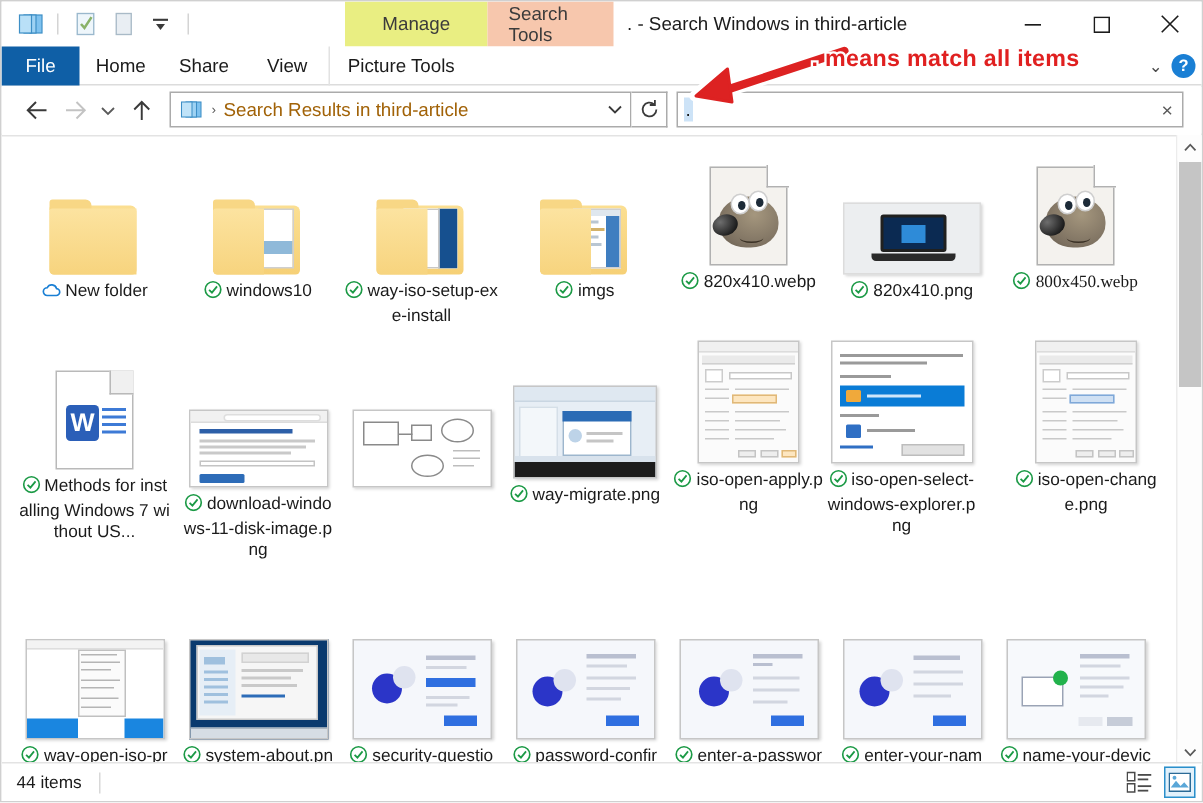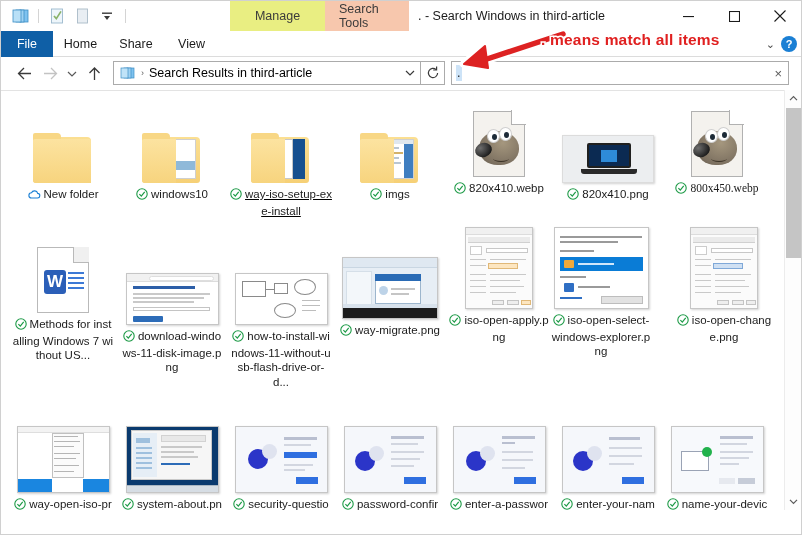--- a/index.html
+++ b/index.html
@@ -121,21 +121,21 @@
     border: 1px solid #ababab;
     background: #ffffff;
     display: flex; align-items: center;
   }
   .addr-icon {
     width: 22px; display: flex; align-items:center; justify-content:center;
     padding-left: 4px;
   }
   .addr-chev { font-size: 9px; color: #5c5c5c; padding: 0 5px; }
   .addr-text {
-    flex: 1; font-size: 12.5px; color: #000000;
+    flex: 1; font-size: 12.5px; color: #a16207;
     white-space: nowrap; overflow: hidden;
   }
   .addr-drop {
     width: 20px; display:flex; align-items:center; justify-content:center;
     font-size: 10px; color: #3a3a3a;
   }
   .refreshbtn {
     position: absolute; left: 420px; top: 60px;
     width: 24px; height: 24px;
     border: 1px solid #ababab; border-left: none;
@@ -419,20 +419,21 @@
           </svg>
       </div>
     </div>
   </div>
 
   <div class="ribbon">
     <div class="tab tab-file">File</div>
     <div class="tab tab-home">Home</div>
     <div class="tab tab-share">Share</div>
     <div class="tab tab-view">View</div>
+    <div class="tab tab-picture">Picture Tools</div>
   </div>
   <div class="ribbon-right">
     <div class="chev-down">⌄</div>
     <div class="help-btn">?</div>
   </div>
 
   <div class="navrow">
     <div style="width:10px"></div>
     <div class="navbtn">
       <svg width="17" height="15" viewBox="0 0 17 15">
@@ -519,21 +520,21 @@
             <div class="sheet" style="background:linear-gradient(180deg,#fff 0 55%,#8fb9d9 55% 78%,#fff 78%)"></div>
             <div class="front"></div>
           </div>
         </div>
         <div class="label"><span class="badge"><svg width="12" height="12" viewBox="0 0 12 12">
                 <circle cx="6" cy="6" r="5.2" fill="none" stroke="#1c9a46" stroke-width="1.1"></circle>
                 <path d="M3.4 6.2 L5.3 8.1 L8.7 3.9" fill="none" stroke="#1c9a46" stroke-width="1.2"></path>
               </svg></span><span>windows10</span></div>
       </div>
 
-      <div class="item" style="left:228px; top:8px;text-decoration:underline;">
+      <div class="item" style="left:228px; top:8px;">
         <div class="thumbwrap">
           <div class="folder">
             <div class="back"></div>
               <div class="tab-top"></div>
             <div class="sheet" style="left:18px;width:36px;background:#fff;border:none">
               <div style="position:absolute;right:0;top:0;width:13px;height:40px;background:#16508f"></div>
               <div style="position:absolute;left:0;top:0;width:24px;height:40px;background:#fff;border:1px solid #c7c7c7"></div>
             </div>
             <div class="front"></div>
           </div>
@@ -670,24 +671,20 @@
             <div style="position:absolute;left:6px;top:7px;width:24px;height:16px;border:1.4px solid #8a8a8a"></div>
             <div style="position:absolute;left:38px;top:9px;width:14px;height:11px;border:1.4px solid #8a8a8a"></div>
             <div style="position:absolute;left:58px;top:5px;width:22px;height:16px;border:1.4px solid #8a8a8a;border-radius:50%"></div>
             <div style="position:absolute;left:38px;top:29px;width:22px;height:15px;border:1.4px solid #8a8a8a;border-radius:50%"></div>
             <div style="position:absolute;left:66px;top:26px;width:18px;height:1.4px;background:#bdbdbd"></div>
             <div style="position:absolute;left:66px;top:31px;width:18px;height:1.4px;background:#bdbdbd"></div>
             <div style="position:absolute;left:66px;top:36px;width:14px;height:1.4px;background:#bdbdbd"></div>
             <div style="position:absolute;left:30px;top:15px;width:9px;height:1.3px;background:#8a8a8a"></div>
           </div>
         </div>
-        <div class="label"><span class="badge"><svg width="12" height="12" viewBox="0 0 12 12">
-                <circle cx="6" cy="6" r="5.2" fill="none" stroke="#1c9a46" stroke-width="1.1"></circle>
-                <path d="M3.4 6.2 L5.3 8.1 L8.7 3.9" fill="none" stroke="#1c9a46" stroke-width="1.2"></path>
-              </svg></span><span>how-to-install-windows-11-without-usb-flash-drive-or-d...</span></div>
       </div>
 
       <div class="item" style="left:337px; top:144px;">
         <div class="thumbwrap">
           <div class="shot" style="width:96px;height:62px;background:#e7eef5">
             <div style="position:absolute;left:0;top:0;right:0;height:10px;background:#dfe8f1;border-bottom:1px solid #c9d6e2"></div>
             <div style="position:absolute;left:3px;top:13px;width:26px;bottom:12px;background:#f3f7fa;border:1px solid #d5dfe8"></div>
             <div style="position:absolute;left:32px;top:16px;right:16px;height:30px;background:#fff;border:1px solid #9db6cd"></div>
             <div style="position:absolute;left:32px;top:16px;right:16px;height:7px;background:#2a6bb5"></div>
             <div style="position:absolute;left:36px;top:28px;width:9px;height:9px;border-radius:50%;background:#bdd3e8"></div>
@@ -937,14 +934,37 @@
         </svg>
     </div>
     <div class="vs-thumb"></div>
     <div class="vs-arrow vs-down">
       <svg width="9" height="7" viewBox="0 0 9 7">
           <path d="M1 1.8 L4.5 5.5 L8 1.8" stroke="#5a5a5a" stroke-width="1.2" fill="none"></path>
         </svg>
     </div>
   </div>
 
+  <div class="statusbar">
+    <div class="status-count">44 items</div>
+    <div class="status-sep"></div>
+    <div class="viewbtns">
+      <div class="viewbtn">
+        <svg width="17" height="15" viewBox="0 0 17 15">
+          <rect x="0.5" y="1" width="5" height="5.5" fill="none" stroke="#4a4a4a" stroke-width="1"></rect>
+          <rect x="0.5" y="8.5" width="5" height="5.5" fill="none" stroke="#4a4a4a" stroke-width="1"></rect>
+          <rect x="7.5" y="2" width="9" height="1.2" fill="#4a4a4a"></rect>
+          <rect x="7.5" y="5" width="7" height="1.2" fill="#4a4a4a"></rect>
+          <rect x="7.5" y="9.5" width="9" height="1.2" fill="#4a4a4a"></rect>
+          <rect x="7.5" y="12.5" width="7" height="1.2" fill="#4a4a4a"></rect>
+        </svg>
+      </div>
+      <div class="viewbtn active">
+        <svg width="15" height="13" viewBox="0 0 15 13">
+          <rect x="0.5" y="0.5" width="14" height="12" fill="#ffffff" stroke="#2a6a96" stroke-width="1"></rect>
+          <path d="M1.5 10 L5 5.5 L8 9 L10.5 6.5 L13.5 10 Z" fill="#5aa7d8"></path>
+          <circle cx="4" cy="3.5" r="1.3" fill="#5aa7d8"></circle>
+        </svg>
+      </div>
+    </div>
+  </div>
 
 </div>
 
 </body></html>

